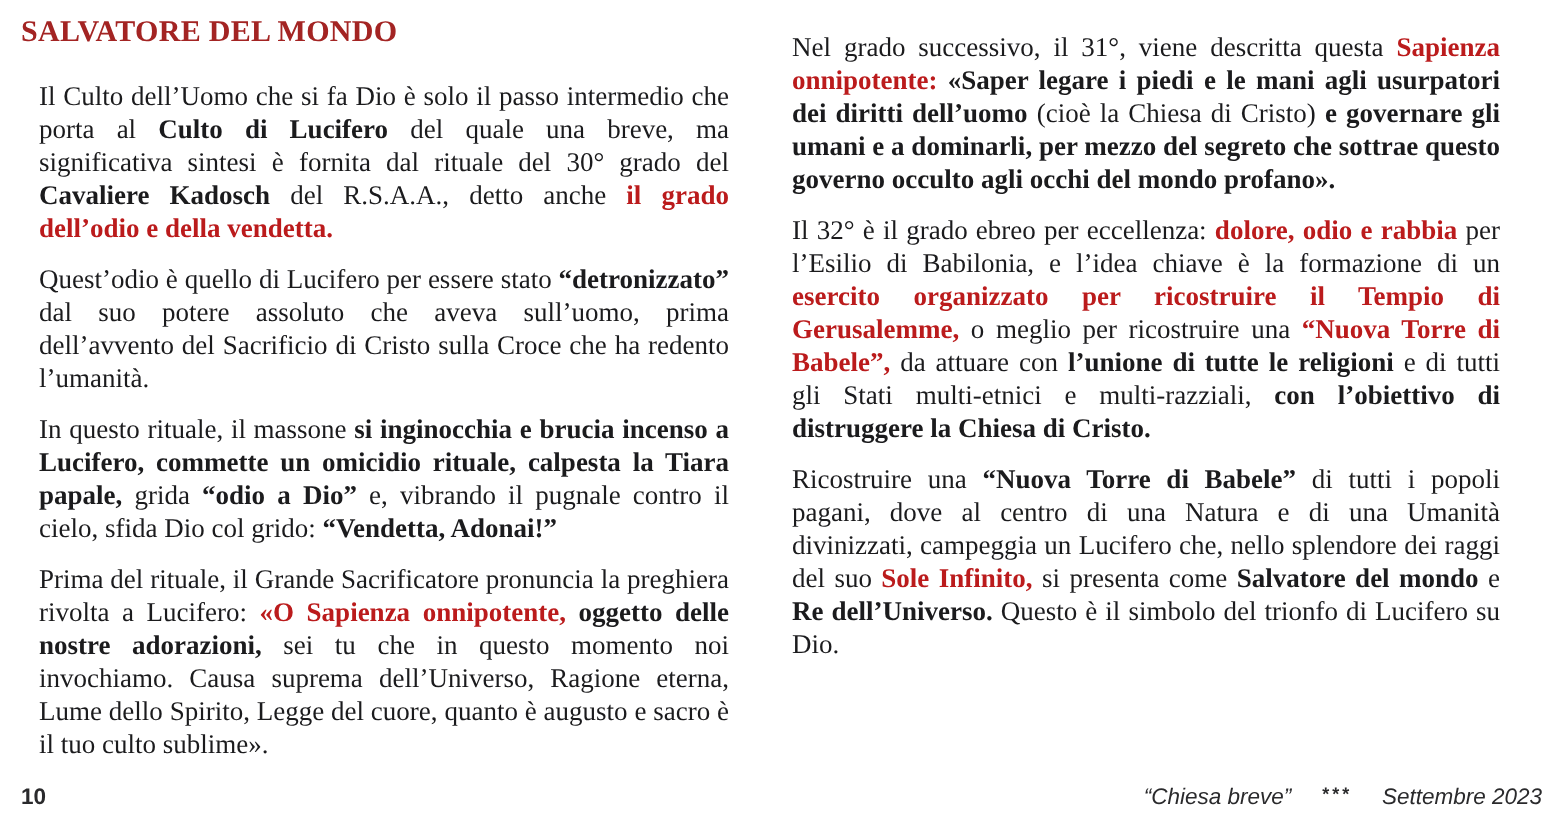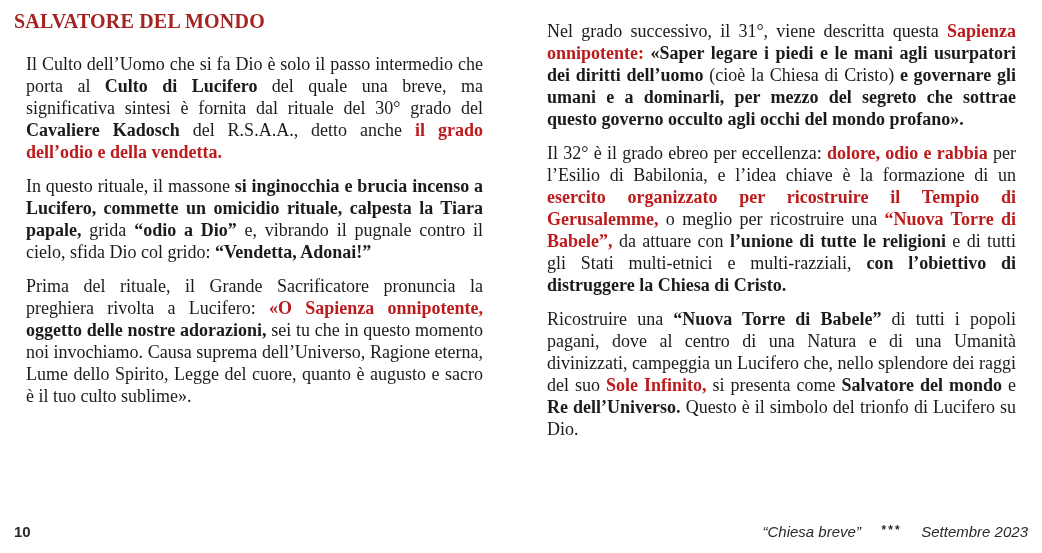--- a/index.html
+++ b/index.html
@@ -22,21 +22,21 @@
   .page {
     position: relative;
     width: 1042px;
     height: 553px;
     padding: 8px 14px 0 14px;
     overflow: hidden;
     background: #ffffff;
   }
   .columns {
     display: flex;
-    gap: 40px;
+    gap: 18px;
   }
   .col {
     font-size: 18px;
     line-height: 22px;
     text-align: justify;
     hyphens: none;
   }
   .col-left  { width: 484px; }
   .col-right { width: 496px; }
   .heading {
@@ -86,20 +86,21 @@
 </style>
 </head>
 <body>
 
 <div class="page">
   <div class="columns">
 
     <div class="col col-left">
       <h1 class="heading">SALVATORE DEL MONDO</h1>
       <p class="para"><span class="seg-normal">Il Culto dell’Uomo che si fa Dio è solo il passo intermedio che porta al </span><span class="seg-bold">Culto di Lucifero</span><span class="seg-normal"> del quale una breve, ma significativa sintesi è fornita dal rituale del 30° grado del </span><span class="seg-bold">Cavaliere Kadosch</span><span class="seg-normal"> del R.S.A.A., detto anche </span><span class="seg-redbold">il grado dell’odio e della vendetta.</span></p>
+      <p class="para"><span class="seg-normal">Quest’odio è quello di Lucifero per essere stato </span><span class="seg-bold">“detronizzato”</span><span class="seg-normal"> dal suo potere assoluto che aveva sull’uomo, prima dell’avvento del Sacrificio di Cristo sulla Croce che ha redento l’umanità.</span></p>
       <p class="para"><span class="seg-normal">In questo rituale, il massone </span><span class="seg-bold">si inginocchia e brucia incenso a Lucifero, commette un omicidio rituale, calpesta la Tiara papale,</span><span class="seg-normal"> grida </span><span class="seg-bold">“odio a Dio”</span><span class="seg-normal"> e, vibrando il pugnale contro il cielo, sfida Dio col grido: </span><span class="seg-bold">“Vendetta, Adonai!”</span></p>
       <p class="para"><span class="seg-normal">Prima del rituale, il Grande Sacrificatore pronuncia la preghiera rivolta  a Lucifero: </span><span class="seg-redbold">«O Sapienza onnipotente,</span><span class="seg-bold"> oggetto delle nostre adorazioni,</span><span class="seg-normal"> sei tu che in questo momento noi invochiamo. Causa suprema dell’Universo, Ragione eterna, Lume dello Spirito, Legge del cuore, quanto è augusto e sacro è il tuo culto sublime».</span></p>
     </div>
 
     <div class="col col-right">
       <p class="para"><span class="seg-normal">Nel grado successivo, il 31°, viene descritta questa </span><span class="seg-redbold">Sapienza onnipotente:</span><span class="seg-bold"> «Saper legare i piedi e le mani agli usurpatori dei diritti dell’uomo</span><span class="seg-normal"> (cioè la Chiesa di Cristo) </span><span class="seg-bold">e governare gli umani e a dominarli, per mezzo del segreto che sottrae questo governo occulto agli occhi del mondo profano».</span></p>
       <p class="para"><span class="seg-normal">Il 32° è il grado ebreo per eccellenza: </span><span class="seg-redbold">dolore, odio e rabbia</span><span class="seg-normal"> per l’Esilio di Babilonia, e l’idea chiave è la formazione di un </span><span class="seg-redbold">esercito organizzato per ricostruire il Tempio di Gerusalemme,</span><span class="seg-normal"> o meglio per ricostruire una </span><span class="seg-redbold">“Nuova Torre di Babele”,</span><span class="seg-normal"> da attuare con </span><span class="seg-bold">l’unione di tutte le religioni</span><span class="seg-normal"> e di tutti gli Stati multi-etnici e multi-razziali, </span><span class="seg-bold">con l’obiettivo di distruggere la Chiesa di Cristo.</span></p>
       <p class="para"><span class="seg-normal">Ricostruire una </span><span class="seg-bold">“Nuova Torre di Babele”</span><span class="seg-normal"> di tutti i popoli pagani, dove  al centro di una Natura e di una Umanità divinizzati, campeggia un Lucifero che, nello splendore dei raggi del suo </span><span class="seg-redbold">Sole Infinito,</span><span class="seg-normal"> si presenta come </span><span class="seg-bold">Salvatore del mondo</span><span class="seg-normal"> e </span><span class="seg-bold">Re dell’Universo.</span><span class="seg-normal"> Questo è il simbolo del trionfo di Lucifero su Dio.</span></p>
     </div>
 

